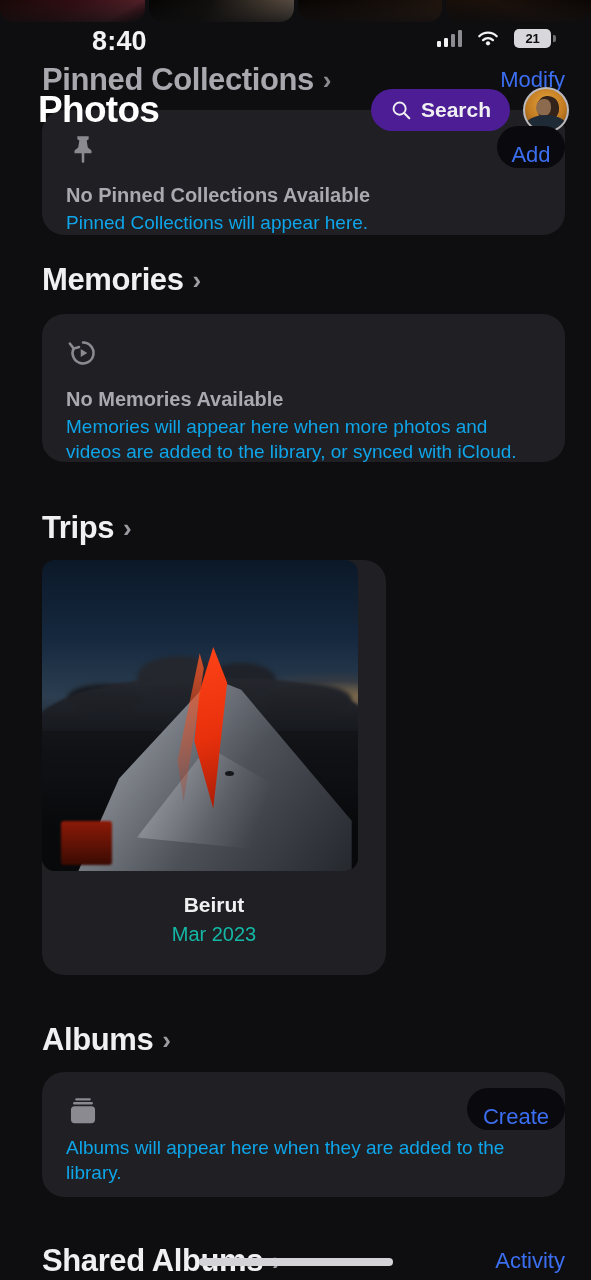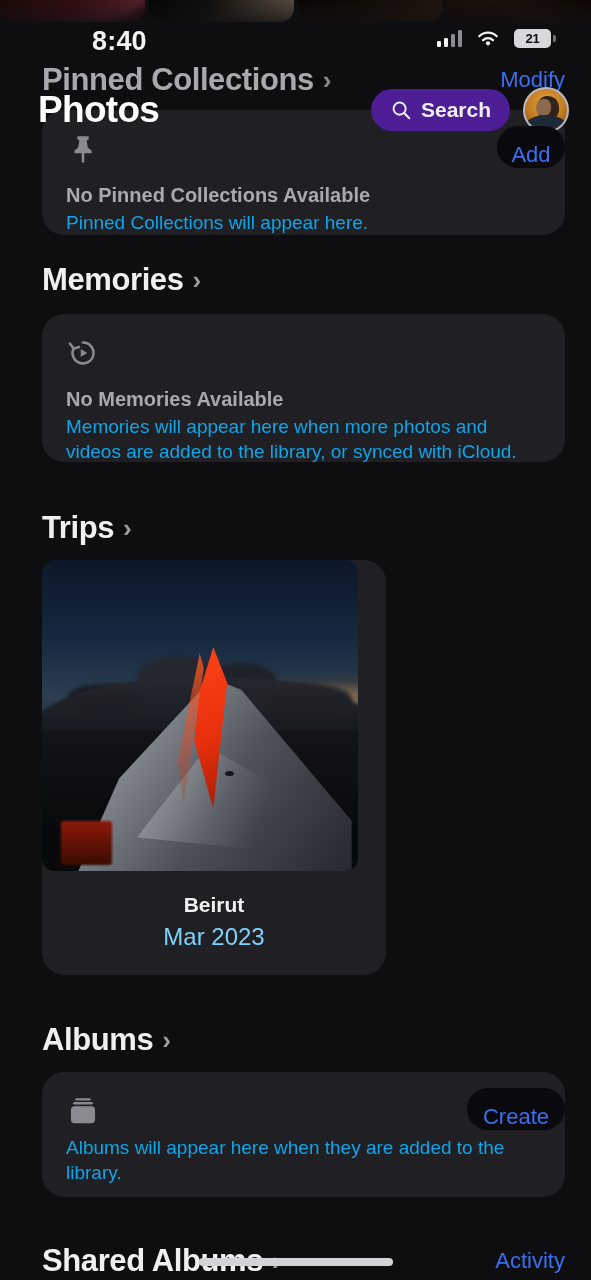--- a/index.html
+++ b/index.html
@@ -110,21 +110,21 @@
   .winglet { position:absolute; left:43%; top:28%; width:20%; height:52%;
              background:linear-gradient(160deg,#ff4418 0%,#e8300c 55%,#a21c06 100%);
              clip-path:polygon(56% 0%, 78% 22%, 56% 100%, 26% 58%, 34% 28%); }
   .winglet-edge { position:absolute; left:40%; top:30%; width:16%; height:48%;
                   background:linear-gradient(180deg, rgba(255,90,40,.8), rgba(150,30,10,.2));
                   clip-path:polygon(62% 0%, 70% 10%, 30% 100%, 18% 72%); filter:blur(.6px); }
   .wing-red-base { position:absolute; left:6%; bottom:2%; width:16%; height:14%;
                    background:linear-gradient(180deg,#8d1a08,#3a0b03); border-radius:3px; filter:blur(1px); }
   .wing-dot { position:absolute; left:58%; top:68%; width:9px; height:5px; border-radius:50%; background:#15171b; }
   .trip-name { text-align:center; font-size:21px; font-weight:700; color:#f0f0f2; margin-top:22px; }
-  .trip-date { text-align:center; font-size:24px; font-weight:400; color:#7dd3fc; margin-top:6px; }
+  .trip-date { text-align:center; font-size:20px; font-weight:400; color:#14b8a6; margin-top:6px; }
 
   
   .albums-head { position:absolute; top:1022px; left:0; width:572px; }
   .albums-card { position:absolute; top:1072px; left:34px; width:523px; height:125px; padding:22px 24px; }
   .create-btn { position:absolute; top:1088px; right:34px; width:98px; height:42px; }
 
   
   .shared-head { position:absolute; top:1243px; left:0; width:591px; }
 
   

